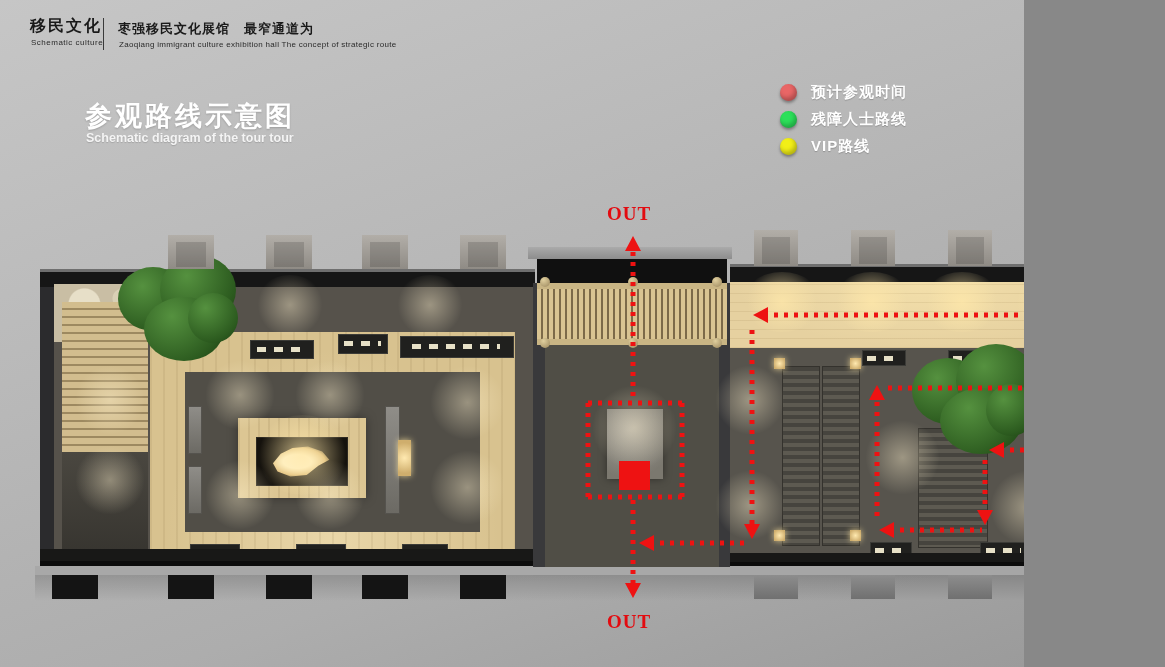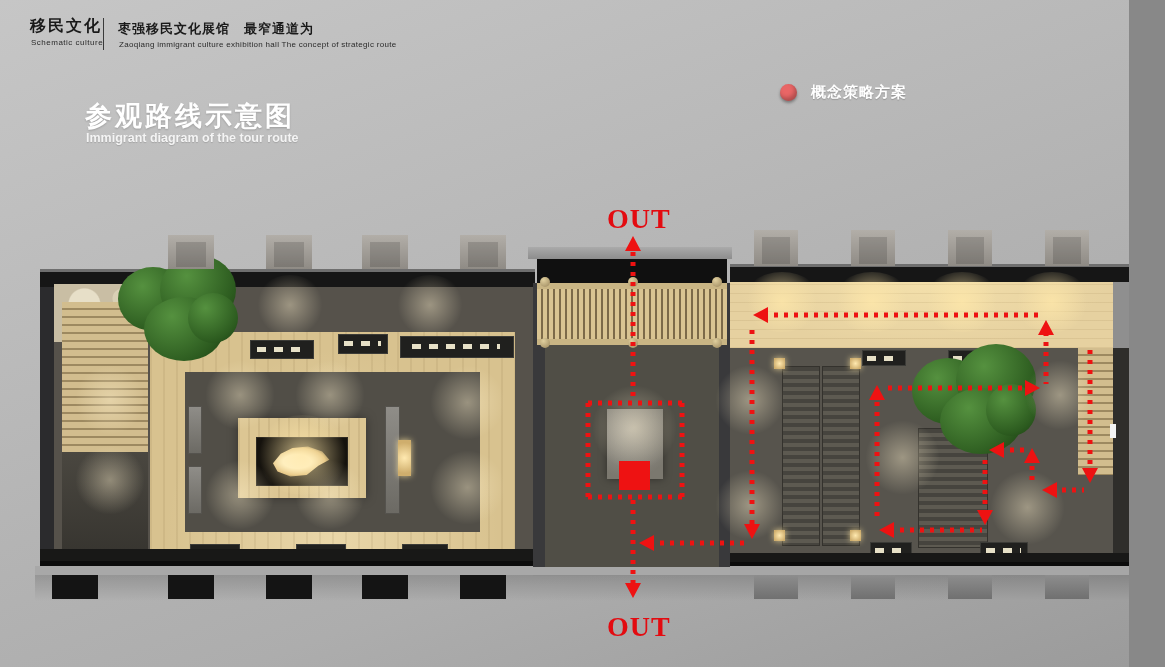--- a/index.html
+++ b/index.html
@@ -1,16 +1,16 @@
 <!DOCTYPE html>
 <html><head>
 <meta charset="utf-8">
 <style>
   html,body{margin:0;padding:0;background:#888;}
-  .stage{position:relative;width:1129px;height:667px;overflow:hidden;
+  .stage{position:relative;width:1024px;height:667px;overflow:hidden;
     background:linear-gradient(160deg,#c6c6c6 0%,#b8b8b8 40%,#adadad 70%,#9b9b9b 100%);
     font-family:"Liberation Sans",sans-serif;}
   .abs{position:absolute;}
 
   
   .brand-cn{left:30px;top:16px;font-size:16px;font-weight:bold;color:#1a1a1a;letter-spacing:2px;}
   .brand-en{left:31px;top:38px;font-size:8px;color:#2a2a2a;letter-spacing:.5px;}
   .hdr-divider{left:103px;top:18px;width:1px;height:32px;background:#3a3a3a;}
   .proj-cn{left:118px;top:20px;font-size:13px;font-weight:bold;color:#1a1a1a;letter-spacing:1px;}
   .proj-en{left:119px;top:40px;font-size:8px;color:#2a2a2a;letter-spacing:.3px;}
@@ -21,21 +21,21 @@
 
   
   .legend-item{display:flex;align-items:center;gap:14px;height:27px;}
   .legend{left:780px;top:79px;}
   .dot{width:17px;height:17px;border-radius:50%;box-shadow:inset -2px -3px 4px rgba(0,0,0,.25),0 2px 3px rgba(0,0,0,.35);}
   .legend-label{font-size:15px;font-weight:bold;color:#fff;text-shadow:0 1px 1px rgba(0,0,0,.2);letter-spacing:1px;}
   .stats{left:935px;top:81px;line-height:14.5px;}
   .stat-line{font-size:12px;font-weight:bold;color:#fff;text-shadow:0 1px 1px rgba(0,0,0,.2);}
 
   
-  .out{font-family:"Liberation Serif",serif;font-weight:bold;font-size:28px;color:#e30b10;letter-spacing:1px;}
+  .out{font-family:"Liberation Serif",serif;font-weight:bold;font-size:19px;color:#e30b10;letter-spacing:1px;}
   .out-top{left:607px;top:203px;}
   .out-bottom{left:607px;top:611px;}
 
   
   .wallgrad{background:linear-gradient(180deg,#6f6f6f 0 3px,#161616 3px);}
   .glow{border-radius:50%;background:radial-gradient(circle,rgba(255,241,205,.42) 0%,rgba(255,241,205,0) 70%);pointer-events:none;}
   .glow.warm{background:radial-gradient(circle,rgba(255,232,170,.75) 0%,rgba(255,232,170,0) 70%);}
   .counter{background:#20201e;border:1px solid #3b3b37;}
   .counter .lightbar{position:absolute;left:10%;top:35%;width:78%;height:5px;
      background:repeating-linear-gradient(90deg,#fdf6da 0 9px,transparent 9px 17px);opacity:.9;}
@@ -115,26 +115,34 @@
 
 <div class="stage">
 
   <div class="abs brand-cn">移民文化</div>
   <div class="abs brand-en">Schematic culture</div>
   <div class="abs hdr-divider"></div>
   <div class="abs proj-cn">枣强移民文化展馆　最窄通道为</div>
   <div class="abs proj-en">Zaoqiang immigrant culture exhibition hall  The concept of strategic route</div>
 
   <div class="abs title-cn">参观路线示意图</div>
-  <div class="abs title-en">Immigrant diagram of the tour route</div>
+  <div class="abs title-en">Schematic diagram of the tour tour</div>
 
   <div class="abs legend">
     <div class="legend-item">
       <span class="dot" style="background: rgb(233, 102, 102);"></span>
-      <span class="legend-label">概念策略方案</span>
+      <span class="legend-label">预计参观时间</span>
+    </div>
+    <div class="legend-item">
+      <span class="dot" style="background: rgb(44, 224, 90);"></span>
+      <span class="legend-label">残障人士路线</span>
+    </div>
+    <div class="legend-item">
+      <span class="dot" style="background: rgb(242, 239, 24);"></span>
+      <span class="legend-label">VIP路线</span>
     </div>
   </div>
 
 
   <div>
 
     <div class="abs lh-topwall wallgrad"></div>
     <div class="abs lh-body"></div>
     <div class="abs lh-leftwall"></div>
     <div class="abs rock-garden"></div>

